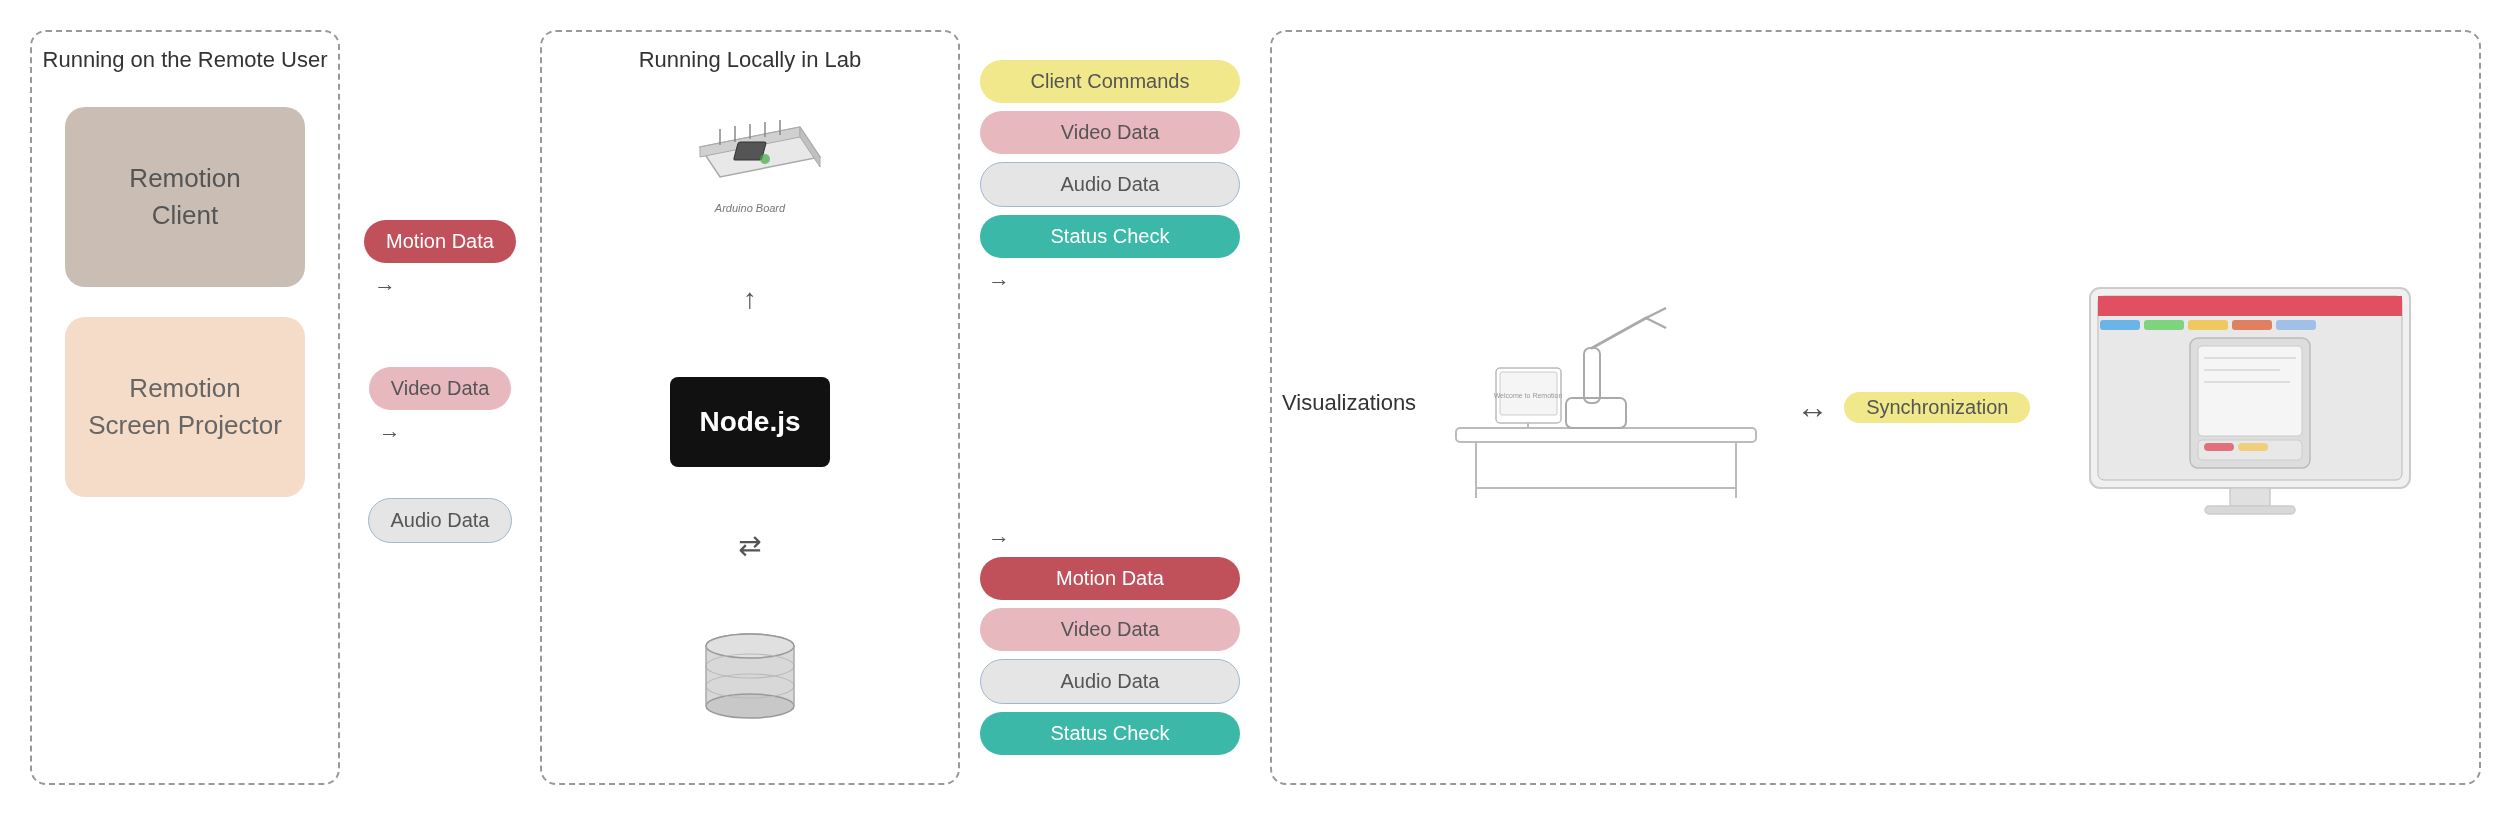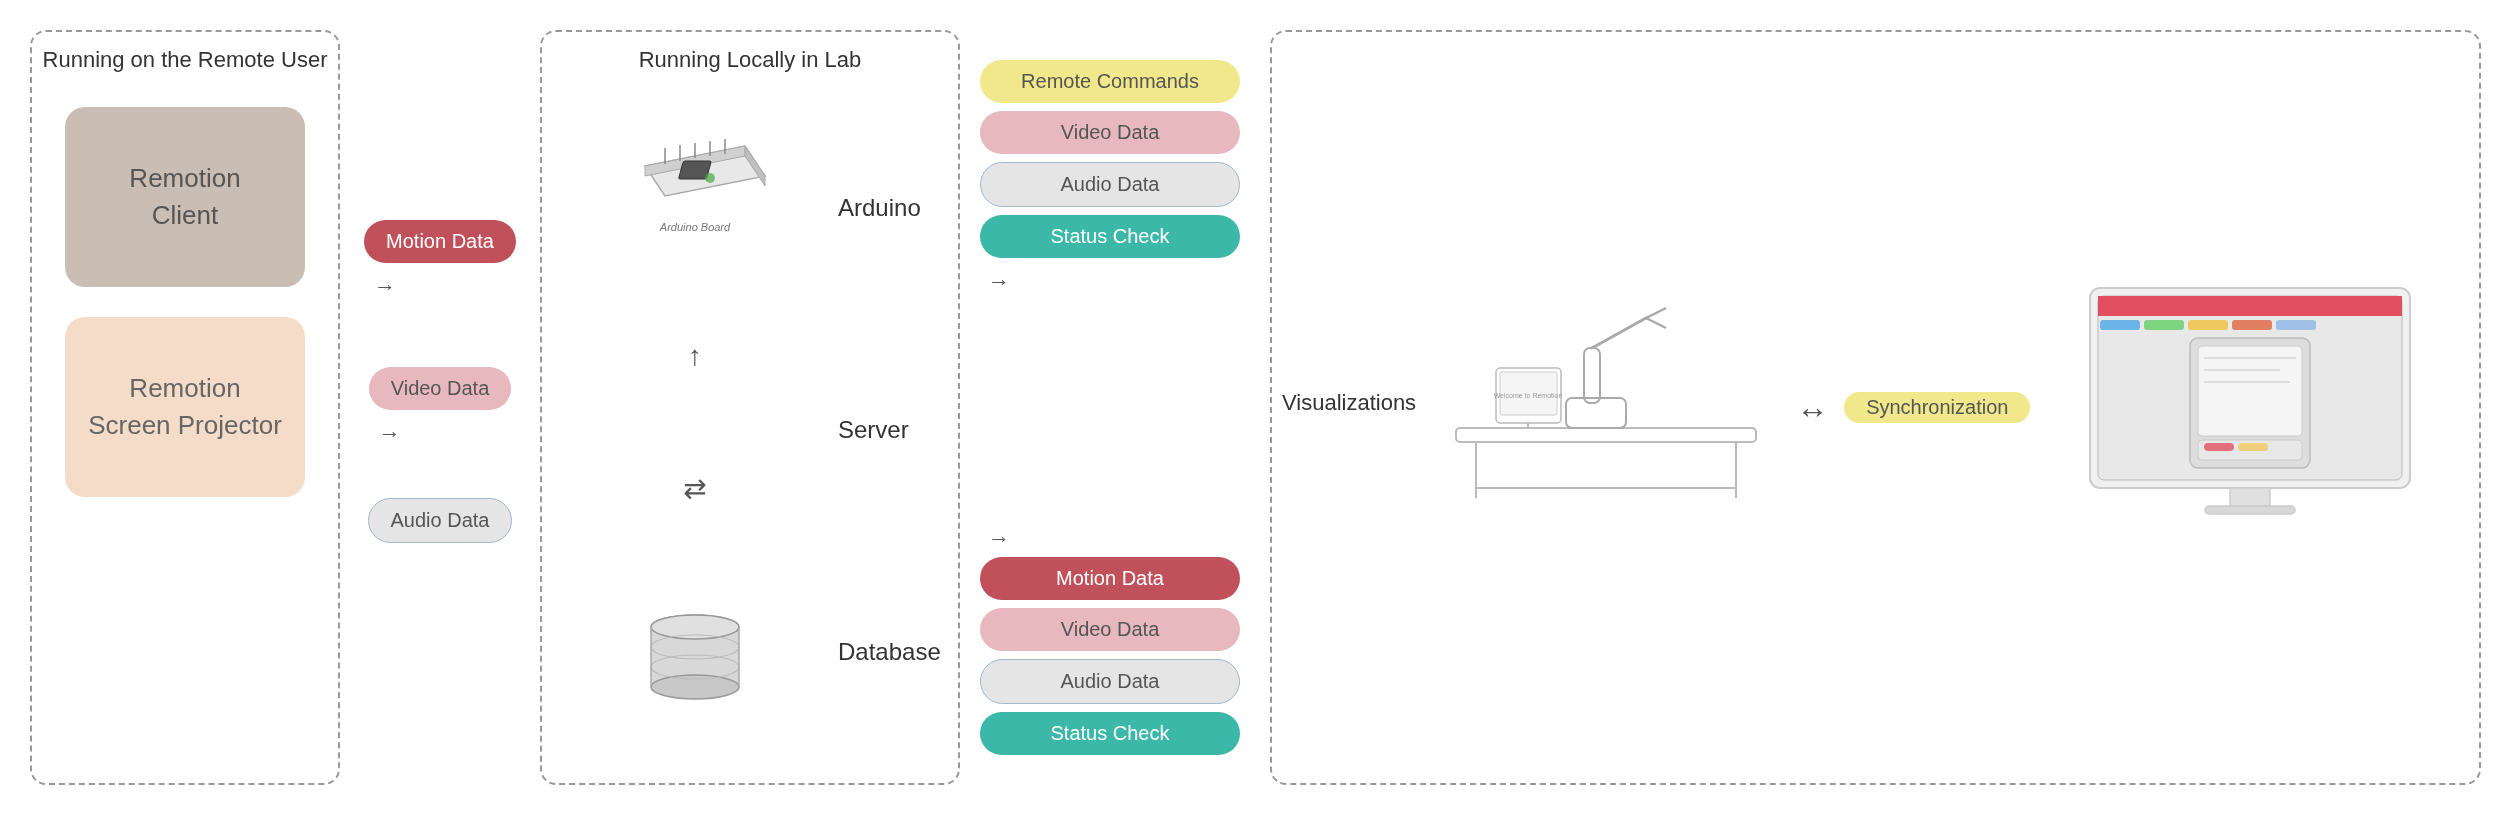--- a/index.html
+++ b/index.html
@@ -295,52 +295,50 @@
 
               <circle cx="85" cy="42" r="5" fill="#4a4" opacity="0.7"></circle>
             </g>
 
             <text x="80" y="100" text-anchor="middle" font-size="11" fill="#777" font-style="italic">Arduino Board</text>
           </svg>
         </div>
 
         <div class="up-arrow">↑</div>
 
+        <div class="nodejs-box">
+          <span>Node.js</span>
+        </div>
 
         <div class="sync-arrows">⇄</div>
 
         <div>
           <svg width="120" height="120" viewBox="0 0 120 120">
 
             <ellipse cx="60" cy="22" rx="44" ry="12" fill="#d0d0d0" stroke="#999" stroke-width="1.5"></ellipse>
             <rect x="16" y="22" width="88" height="60" fill="#d8d8d8" stroke="#999" stroke-width="0"></rect>
             <ellipse cx="60" cy="82" rx="44" ry="12" fill="#c8c8c8" stroke="#999" stroke-width="1.5"></ellipse>
             <ellipse cx="60" cy="22" rx="44" ry="12" fill="#e0e0e0" stroke="#999" stroke-width="1.5"></ellipse>
 
             <ellipse cx="60" cy="42" rx="44" ry="12" fill="none" stroke="#bbb" stroke-width="1.2"></ellipse>
             <ellipse cx="60" cy="62" rx="44" ry="12" fill="none" stroke="#bbb" stroke-width="1.2"></ellipse>
 
             <line x1="16" y1="22" x2="16" y2="82" stroke="#aaa" stroke-width="1.5"></line>
             <line x1="104" y1="22" x2="104" y2="82" stroke="#aaa" stroke-width="1.5"></line>
           </svg>
         </div>
       </div>
 
-      <div style="width:110px; display:flex; flex-direction:column; justify-content:space-around; align-items:flex-start; padding: 10px 0 10px 10px;">
-        <div style="font-size:24px; color:#333;">Arduino</div>
-        <div style="font-size:24px; color:#333;">Server</div>
-        <div style="font-size:24px; color:#333;">Database</div>
-      </div>
     </div>
   </div>
 
   <div class="flow-col" style="justify-content: space-between; padding: 60px 20px 60px 20px;">
 
     <div class="flow-group">
-      <div class="data-badge badge-motor">Remote Commands</div>
+      <div class="data-badge badge-motor">Client Commands</div>
       <div class="data-badge badge-video">Video Data</div>
       <div class="data-badge badge-audio">Audio Data</div>
       <div class="data-badge badge-status">Status Check</div>
       <div style="font-size:22px; color:#555; margin-left:8px;">→</div>
     </div>
 
     <div class="flow-group">
       <div style="font-size:22px; color:#555; margin-left:8px;">→</div>
       <div class="data-badge badge-motion">Motion Data</div>
       <div class="data-badge badge-video">Video Data</div>

